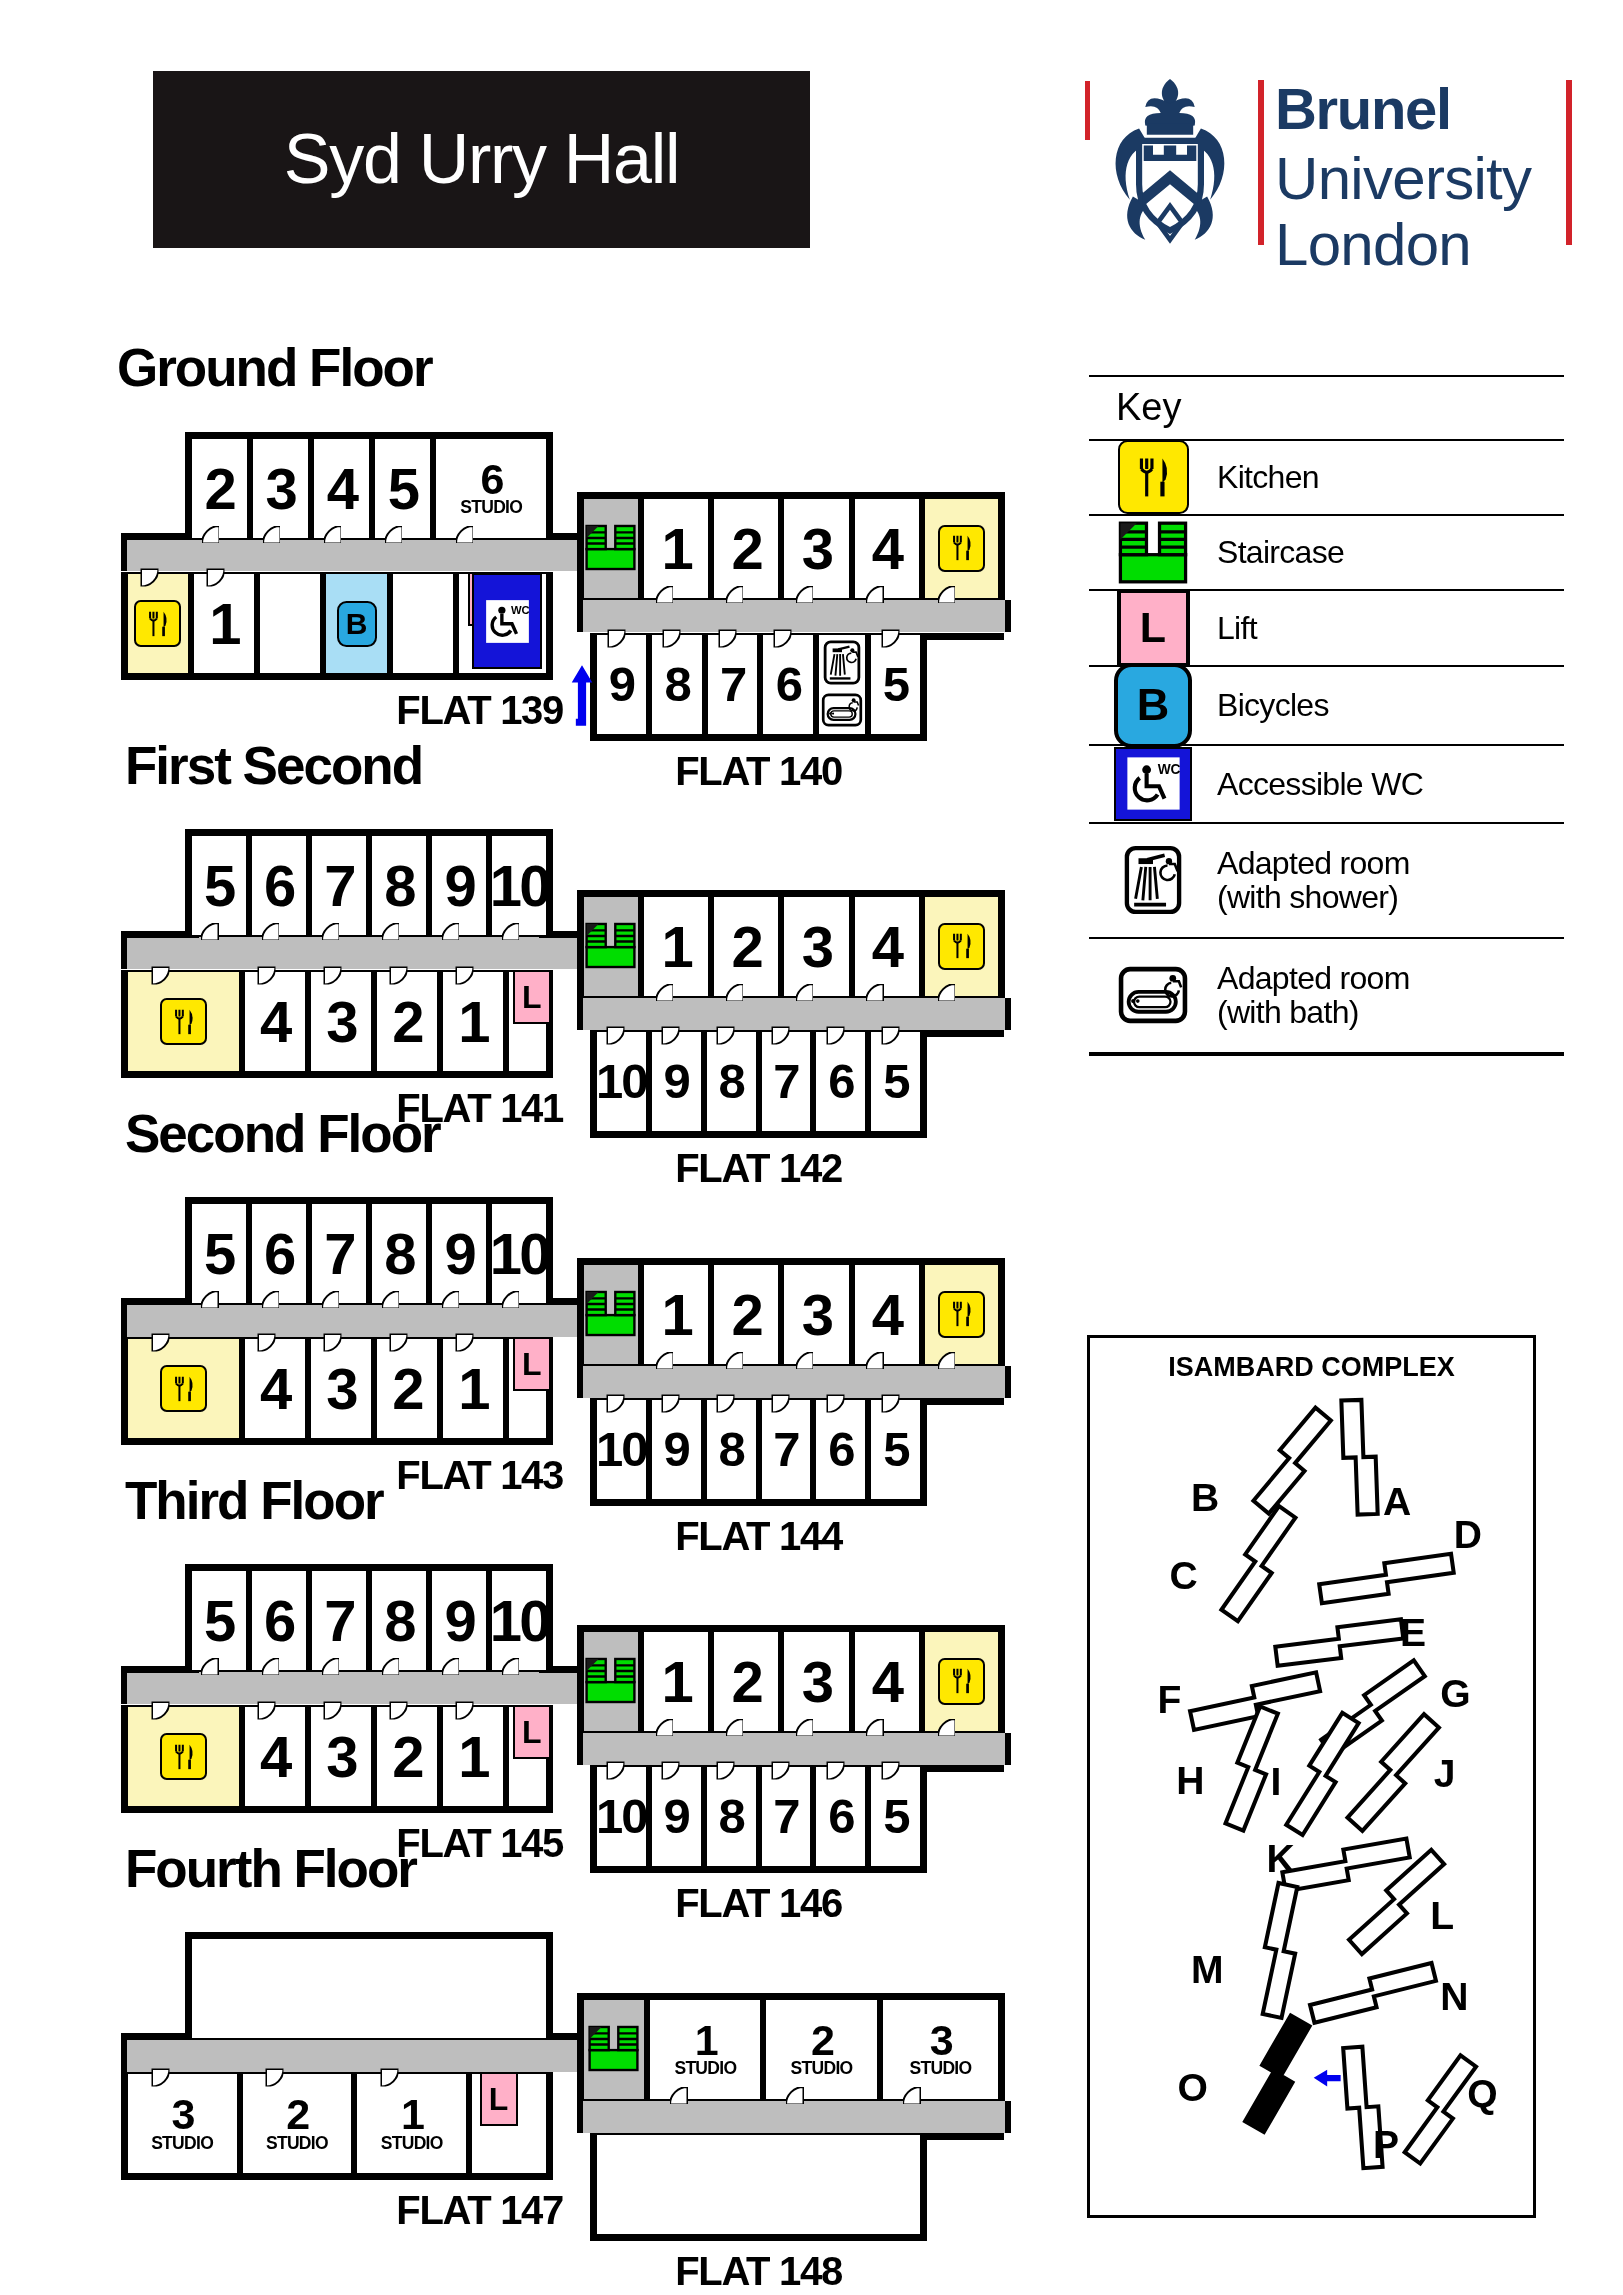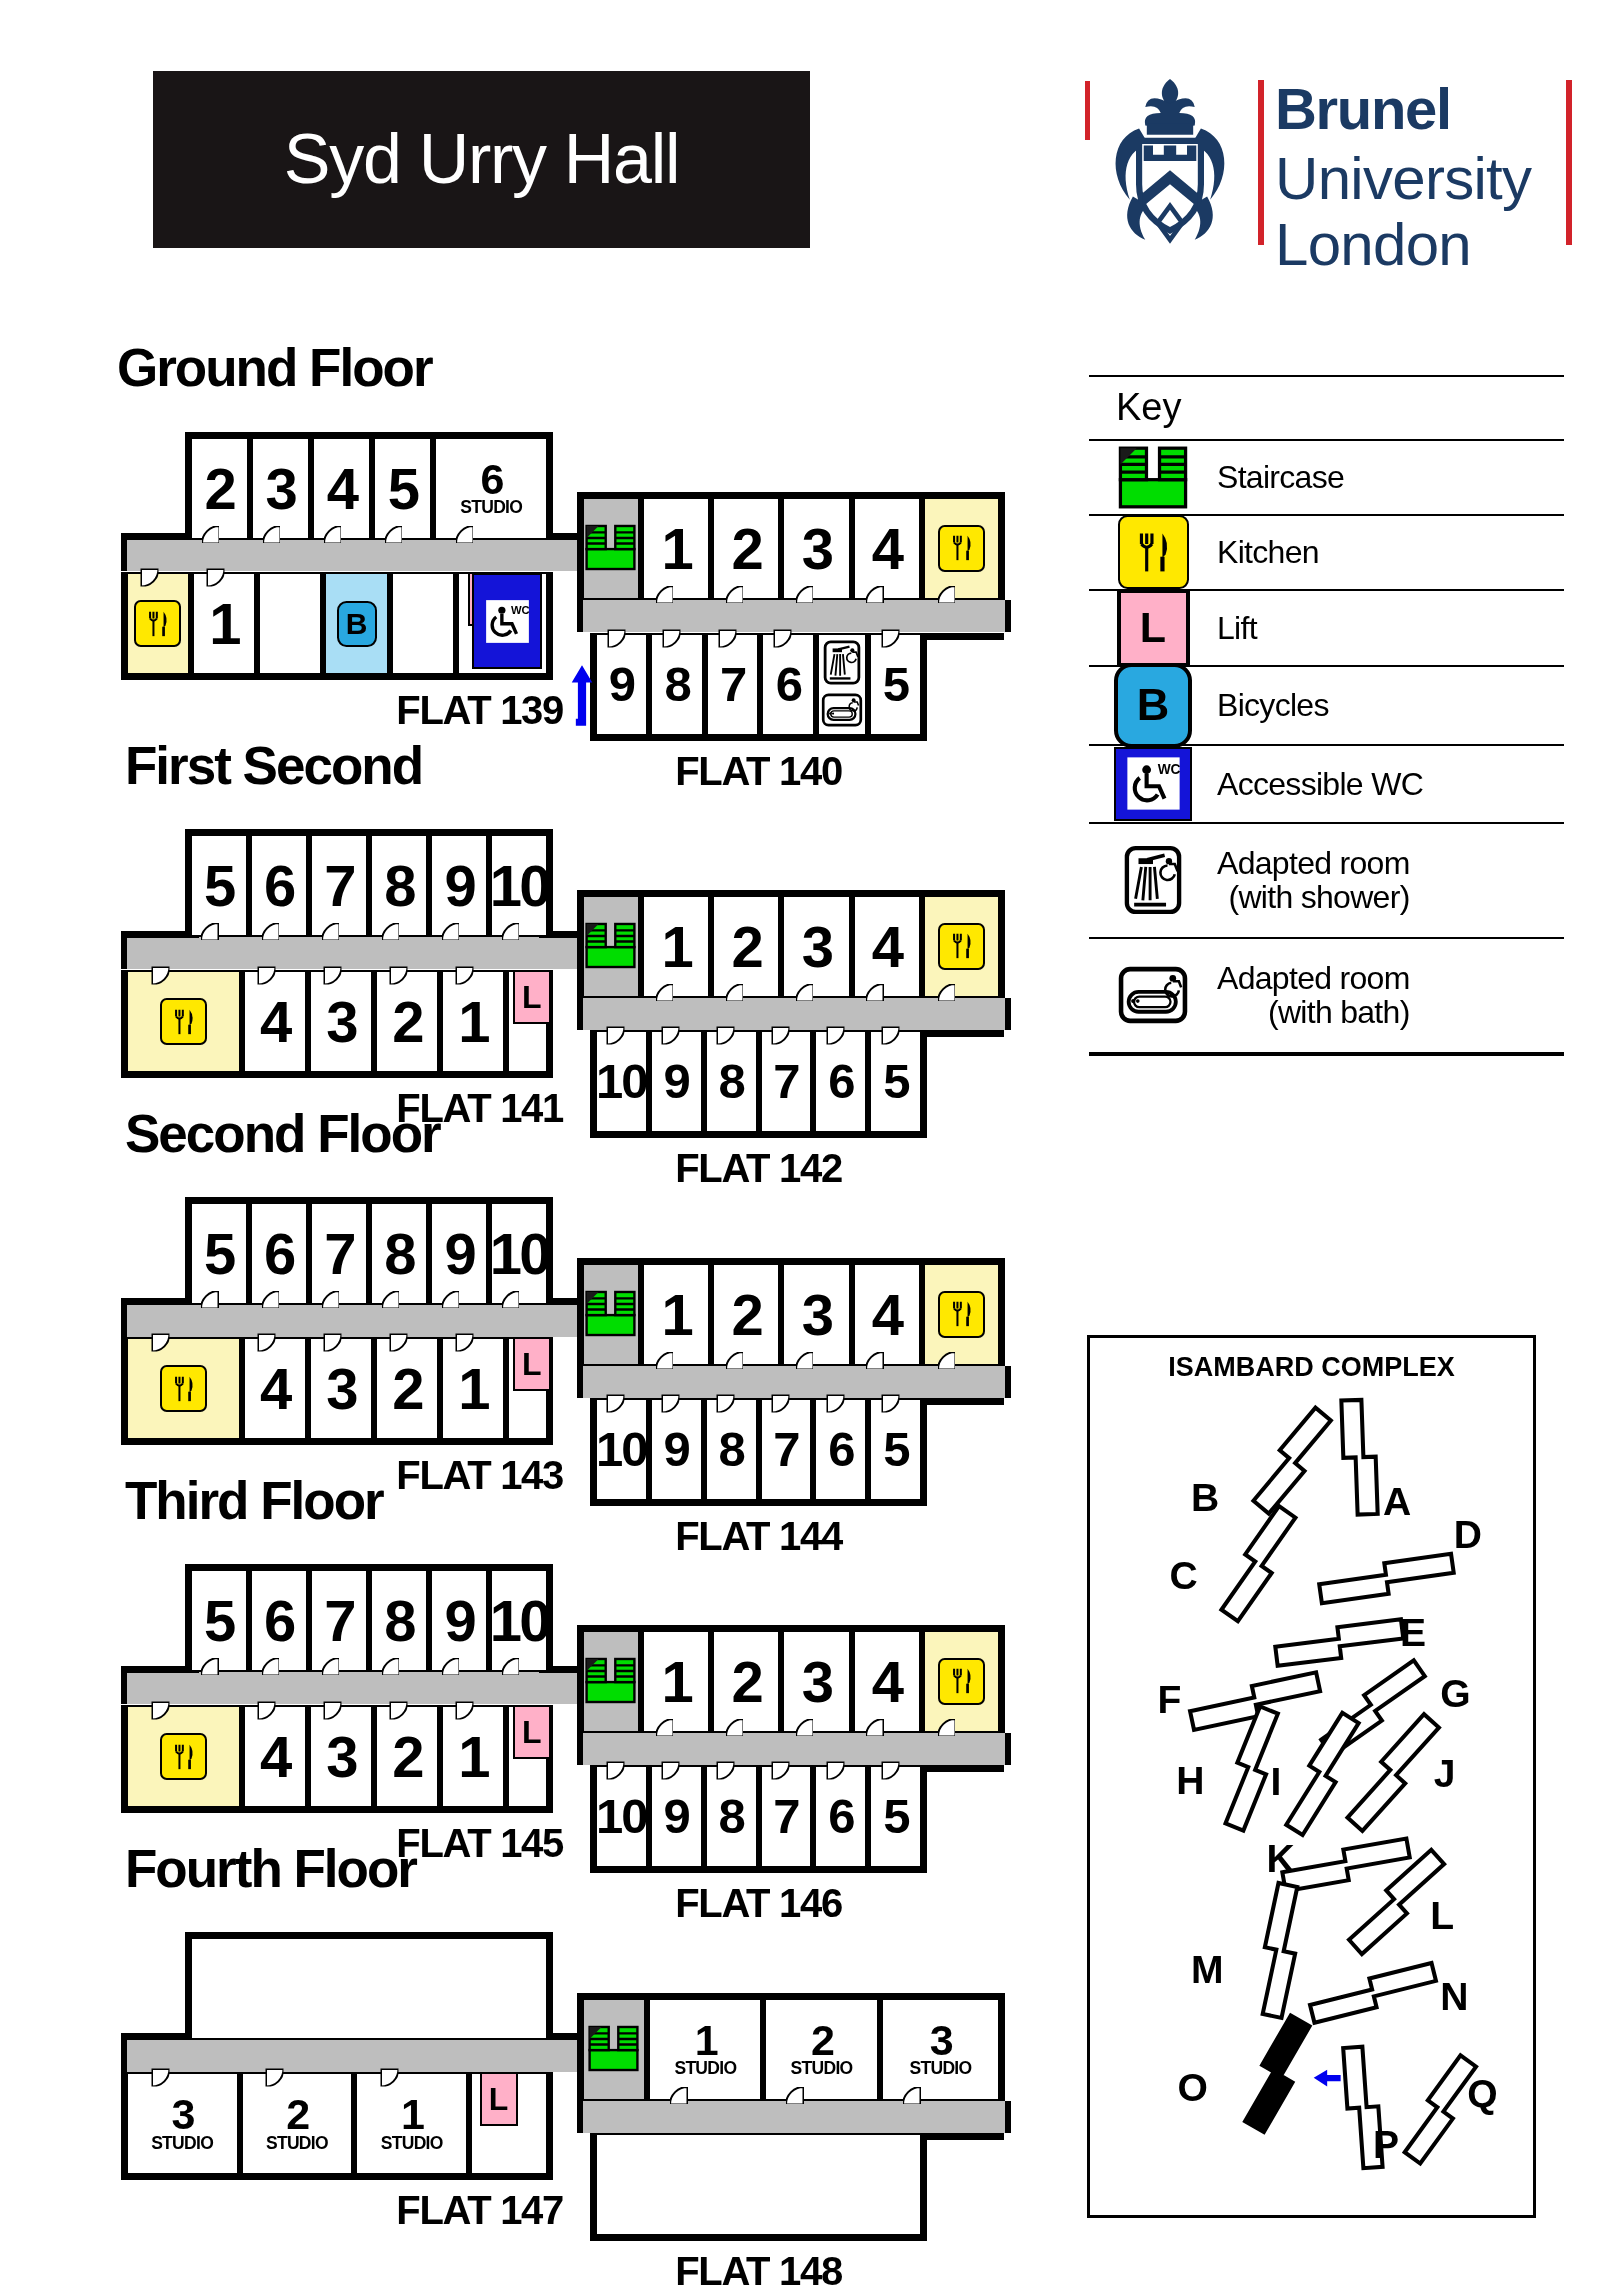--- a/index.html
+++ b/index.html
@@ -40,21 +40,21 @@
         display:flex;align-items:center;justify-content:center;font-weight:700;}
   .wcbox{position:absolute;background:#1414d8;border:2px solid #000;
          display:flex;align-items:center;justify-content:center;}
   .corridor{position:absolute;background:#bebebe;box-sizing:border-box;}
   .wallstrip{position:absolute;background:#000;}
   .flat-label{position:absolute;font-size:40px;font-weight:700;letter-spacing:-1.3px;white-space:nowrap;}
   .door{position:absolute;width:17.5px;height:17.5px;z-index:5;}
 
   
   .key-panel{left:1089px;top:375px;width:475px;}
-  .key-row{display:flex;align-items:center;border-top:2.7px solid #000;text-align:right;}
+  .key-row{display:flex;align-items:center;border-top:2.7px solid #000;}
   .key-row.last{border-bottom:4.7px solid #000;}
   .key-icon-cell{width:128px;display:flex;align-items:center;justify-content:center;flex:none;}
   .key-label{font-size:32px;font-weight:400;letter-spacing:-0.7px;line-height:1.08;}
   .key-title{font-size:38px;font-weight:400;padding:9.4px 0 9.4px 27px;}
 
   
   .map-box{left:1087px;top:1335px;width:449px;height:883px;border:3.4px solid #000;background:#fff;}
   .map-title{text-align:center;font-size:27px;font-weight:700;letter-spacing:0px;margin-top:13.5px;}
   .map-letter{font-size:58px;font-weight:600;font-family:"Liberation Sans",sans-serif;}
 </style>
@@ -919,50 +919,50 @@
       </div>
     </div>
 
   <div class="abs key-panel" id="keyPanel">
     <div class="key-row" style="border-top-width:2.7px;">
       <div class="key-title">Key</div>
     </div>
     <div id="keyRows">
         <div class="key-row" style="height: 73px;">
           <div class="key-icon-cell">
-            <svg width="70" height="63" viewBox="0 0 64 58">
-    <rect x="2" y="31" width="60" height="25" fill="#00dd00" stroke="#000" stroke-width="3"></rect>
-    <rect x="2" y="2" width="24" height="29" fill="#00dd00" stroke="#000" stroke-width="3"></rect>
-    <rect x="38" y="2" width="24" height="29" fill="#00dd00" stroke="#000" stroke-width="3"></rect>
-    <path d="M2 10 h24 M2 17 h24 M2 24 h24 M38 10 h24 M38 17 h24 M38 24 h24" stroke="#000" stroke-width="3"></path>
-    <polygon points="2,2 17,2 2,17" fill="#1a1a1a"></polygon>
-            </svg>
-          </div>
-          <div class="key-label">
-            <div>Staircase</div>
-          </div>
-        </div>
-        <div class="key-row" style="height: 73px;">
-          <div class="key-icon-cell">
             <div class="kicon" style="width:67px;height:70px;border-radius:9.4px">
               <svg width="42" height="47" viewBox="0 0 40 44">
     <g stroke="#000" stroke-width="3" fill="none">
       <path d="M9 4 v10 M14 4 v10 M19 4 v10"></path>
       <path d="M9 14 q5 6 10 0"></path>
       <path d="M14 16 v24"></path>
     </g>
     <path d="M29 4 q7 9 3 20 l-3 3 Z" fill="#000"></path>
     <path d="M29 26 v14" stroke="#000" stroke-width="4"></path>
               </svg>
             </div>
           </div>
           <div class="key-label">
             <div>Kitchen</div>
           </div>
         </div>
+        <div class="key-row" style="height: 73px;">
+          <div class="key-icon-cell">
+            <svg width="70" height="63" viewBox="0 0 64 58">
+    <rect x="2" y="31" width="60" height="25" fill="#00dd00" stroke="#000" stroke-width="3"></rect>
+    <rect x="2" y="2" width="24" height="29" fill="#00dd00" stroke="#000" stroke-width="3"></rect>
+    <rect x="38" y="2" width="24" height="29" fill="#00dd00" stroke="#000" stroke-width="3"></rect>
+    <path d="M2 10 h24 M2 17 h24 M2 24 h24 M38 10 h24 M38 17 h24 M38 24 h24" stroke="#000" stroke-width="3"></path>
+    <polygon points="2,2 17,2 2,17" fill="#1a1a1a"></polygon>
+            </svg>
+          </div>
+          <div class="key-label">
+            <div>Staircase</div>
+          </div>
+        </div>
         <div class="key-row" style="height: 74px;">
           <div class="key-icon-cell">
             <div style="width:65px;height:70px;background:#ffb0c8;border:4px solid #000;display:flex;align-items:center;justify-content:center;font-size:43px;font-weight:700">L</div>
           </div>
           <div class="key-label">
             <div>Lift</div>
           </div>
         </div>
         <div class="key-row" style="height: 77px;">
           <div class="key-icon-cell">

